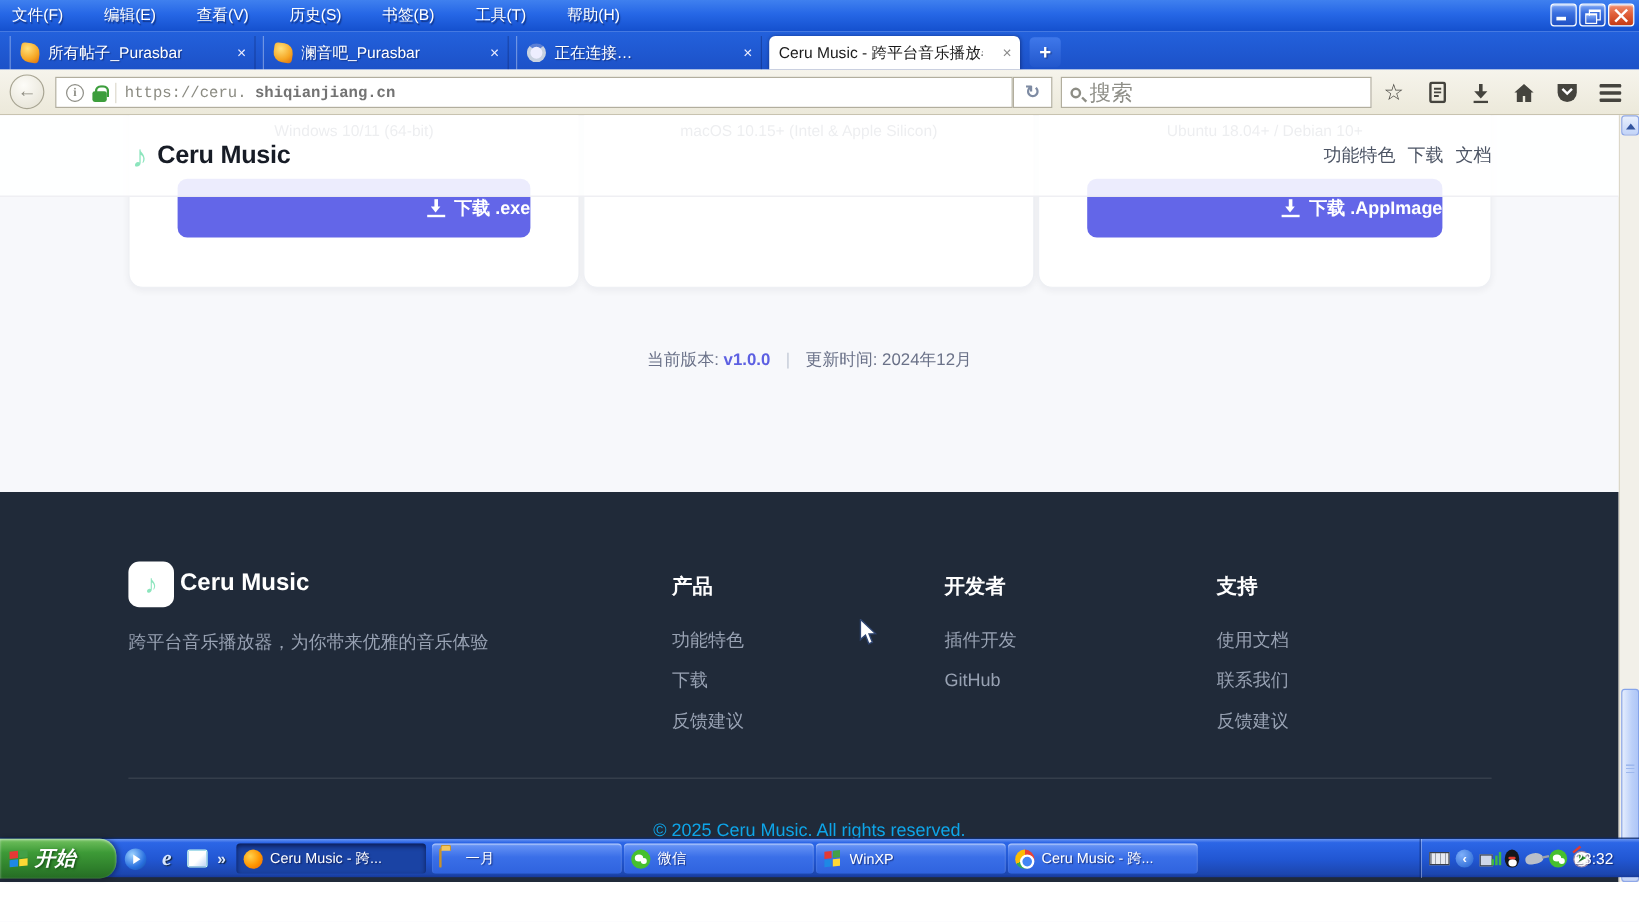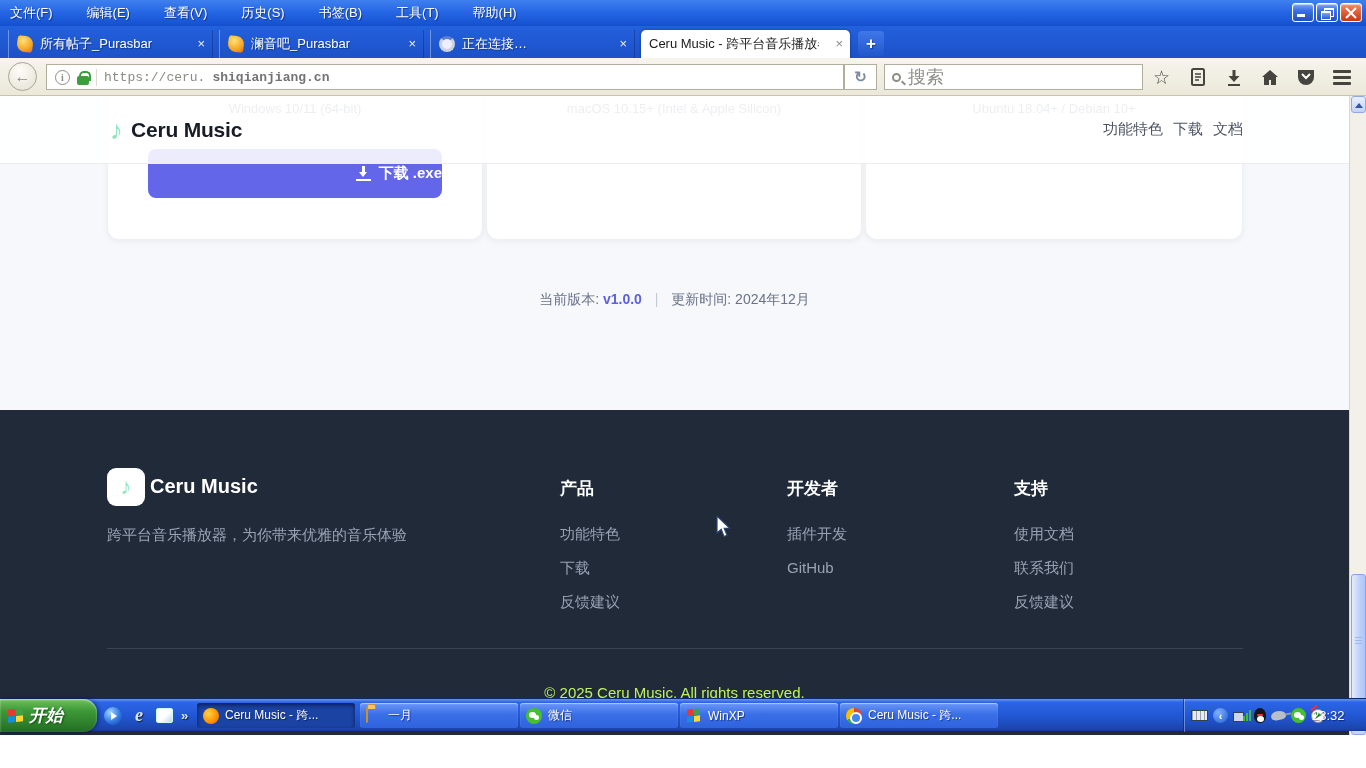--- a/index.html
+++ b/index.html
@@ -100,21 +100,21 @@
   .flogo{position:absolute;left:107px;top:58px;width:38px;height:38px;background:#fff;border-radius:9px;
     display:flex;align-items:center;justify-content:center}
   .flogo .note-green{font-size:22px}
   .fbrand{position:absolute;left:150px;top:65px;font-size:20px;font-weight:bold;color:#fff}
   .ftagline{position:absolute;left:107px;top:116px;font-size:15px;color:#98a2b3}
   .fcol{position:absolute;top:67px}
   .fcol.c1{left:560px}.fcol.c2{left:787px}.fcol.c3{left:1014px}
   .fcol-title{font-size:17px;font-weight:bold;color:#fff;margin-bottom:26px}
   .fcol a{display:block;font-size:15px;color:#98a2b3;text-decoration:none;margin-bottom:18px;line-height:16px;cursor:pointer}
   .fdivider{position:absolute;left:107px;top:238px;width:1136px;height:1px;background:rgba(255,255,255,.12)}
-  .fcopy{position:absolute;left:0;top:274px;width:1349px;text-align:center;font-size:15px;color:#bef264}
+  .fcopy{position:absolute;left:0;top:274px;width:1349px;text-align:center;font-size:15px;color:#0ea5e9}
 
   .cursor{position:absolute;left:716px;top:420px;z-index:20;pointer-events:none}
 
   
   .scrollbar{position:absolute;left:1349px;top:96px;width:17px;height:639px;background:#f2f0e9;border-left:1px solid #dcd8c9}
   .sb-btn{position:absolute;left:1px;width:15px;height:17px;border:1px solid #8fa8e8;border-radius:3px;
     background:linear-gradient(180deg,#e9f0fd,#c2d3f8);display:flex;align-items:center;justify-content:center}
   .sb-up{top:0}.sb-down{bottom:0}
   .tri-up{width:0;height:0;border:4px solid transparent;border-bottom:5px solid #33549e;margin-top:-3px}
   .tri-down{width:0;height:0;border:4px solid transparent;border-top:5px solid #33549e;margin-bottom:-3px}
@@ -283,20 +283,26 @@
           <i></i>
         </span>
       <span>下载 .exe</span>
     </button>
   </div>
   <div class="card card2">
     <div class="platform">macOS 10.15+ (Intel &amp; Apple Silicon)</div>
   </div>
   <div class="card card3">
     <div class="platform">Ubuntu 18.04+ / Debian 10+</div>
+    <button class="dl-btn">
+      <span class="dl-ic">
+          <i></i>
+        </span>
+      <span>下载 .AppImage</span>
+    </button>
   </div>
 
   <div class="site-header">
     <div class="brandwrap">
       <span class="note-green">♪</span>
       <span class="brandname">Ceru Music</span>
     </div>
     <div class="sitenav">
       <span>功能特色</span>
       <span>下载</span>

